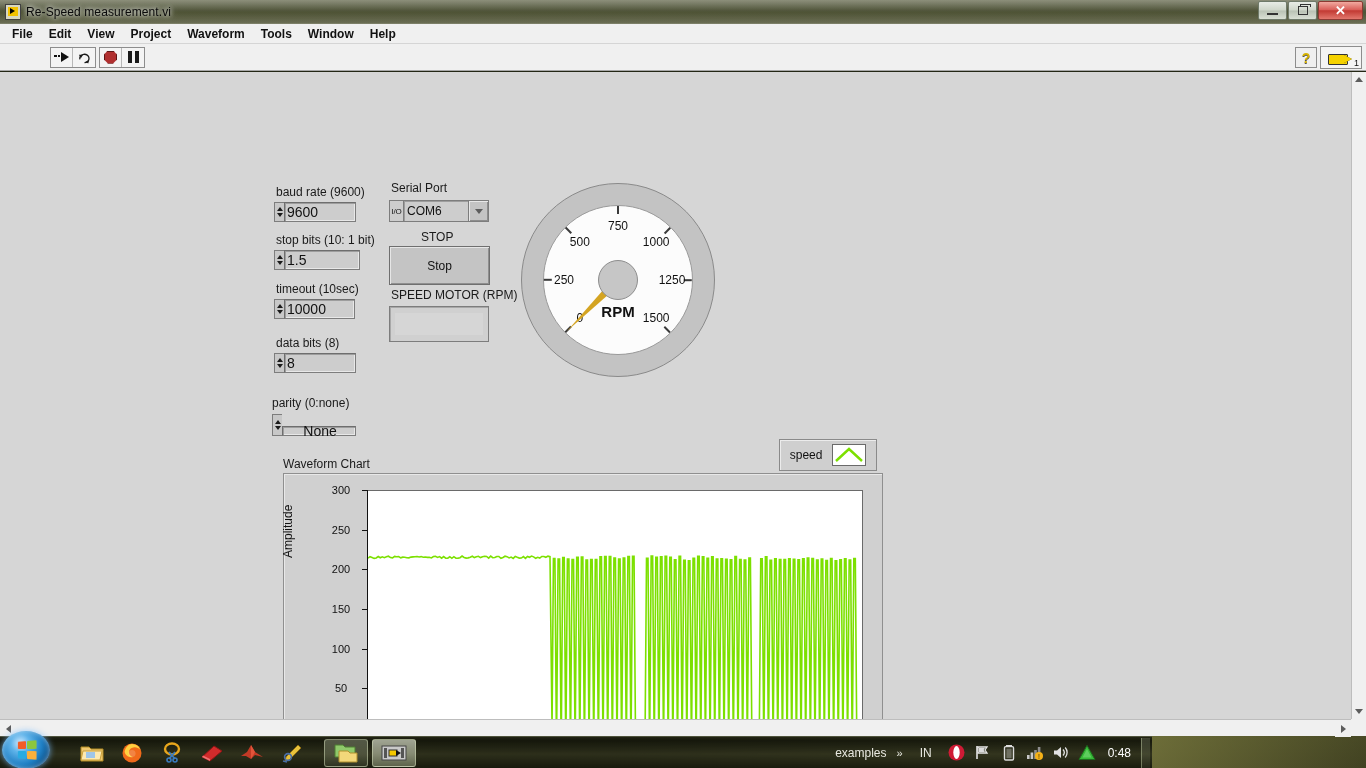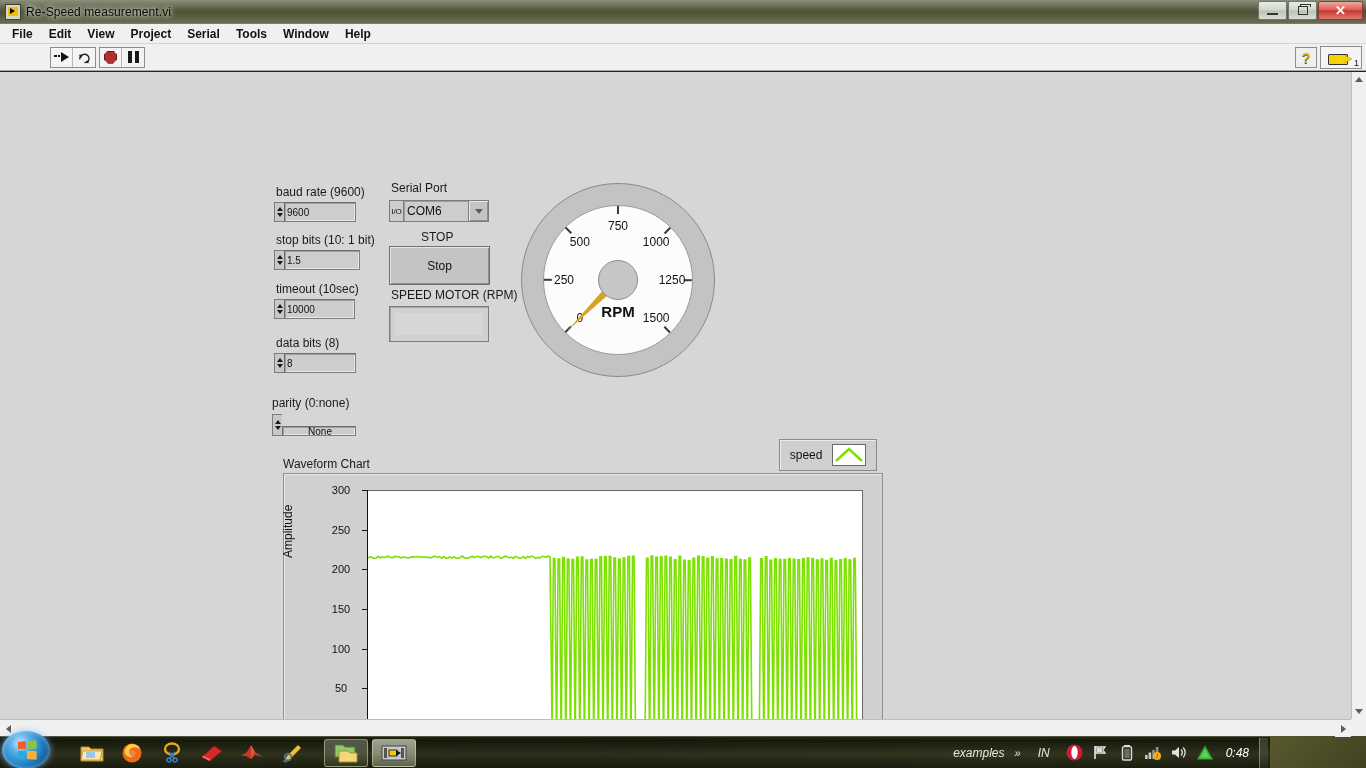--- a/index.html
+++ b/index.html
@@ -161,21 +161,21 @@
     width:10px; background:#c8c8c8; border:1px solid #7d7d7d; border-right:none;
     display:flex; flex-direction:column; justify-content:center; align-items:center; gap:2px;
   }
   .spinner .tri-up{border-bottom-color:#1a1a1a;border-left-width:3px;border-right-width:3px;border-bottom-width:4px;}
   .spinner .tri-down{border-top-color:#1a1a1a;border-left-width:3px;border-right-width:3px;border-top-width:4px;}
   .num-field{
     flex:1; background:#cdcdcd;
     border:1px solid #7d7d7d;
     border-top-color:#6e6e6e; border-left-color:#6e6e6e;
     box-shadow: inset 1px 1px 0 #9d9d9d, inset -1px -1px 0 #e8e8e8;
-    font-size:10px; color:#111; padding-left:2px; display:flex; align-items:center;
+    font-size:14px; color:#111; padding-left:2px; display:flex; align-items:center;
   }
   .num-field.centered{ justify-content:center;margin-top:12px; }
 
   .combo-ctrl{
     position:absolute; display:flex; align-items:stretch; height:22px;
   }
   .io-glyph{
     width:14px; background:#cdcdcd; border:1px solid #7d7d7d; border-right:none;
     display:flex;align-items:center;justify-content:center;
     font-size:8px; color:#111; line-height:7px; text-align:center;
@@ -277,26 +277,26 @@
   .ytick{ position:absolute; font-size:11px; color:#111; text-align:center; width:34px;
           transform:translateY(-50%); }
   .ytick-mark{ position:absolute; width:5px; height:1px; background:#111; }
   #ylabel{
     position:absolute; left:-3px; top:84px; font-size:12px; color:#111;
     transform:rotate(-90deg); transform-origin:left top; white-space:nowrap;
   }
 
   
   #taskbar{
-    position:absolute; left:0; bottom:0; width:1270px; height:32px;
+    position:absolute; left:0; bottom:0; width:1152px; height:32px;
     background: linear-gradient(180deg,
       rgba(30,32,18,0.92) 0%, rgba(18,20,10,0.95) 12%,
       rgba(42,44,26,0.9) 55%, rgba(22,24,12,0.95) 100%);
     border-top:1px solid rgba(180,190,150,0.35);
-    display:flex; align-items:center;font-style:italic;
+    display:flex; align-items:center;
   }
   #startorb{
     width:48px;height:38px; margin-left:2px; margin-bottom:6px;
     border-radius:50%;
     background: radial-gradient(circle at 38% 32%, #cfe9ff 0%, #5eb3ea 24%, #1f7fc4 55%, #0d4f86 78%, #06355c 100%);
     box-shadow: 0 0 6px rgba(120,190,255,0.75), inset 0 0 5px rgba(255,255,255,0.55);
     position:relative; flex:0 0 auto;
     display:flex;align-items:center;justify-content:center;
   }
   .flag{ width:19px;height:18px; display:grid; grid-template-columns:1fr 1fr; grid-template-rows:1fr 1fr; gap:1.5px;
@@ -344,21 +344,21 @@
         </div>
       <div class="wbtn close">✕</div>
     </div>
   </div>
 
   <div id="menubar">
     <div class="menu-item">File</div>
     <div class="menu-item">Edit</div>
     <div class="menu-item">View</div>
     <div class="menu-item">Project</div>
-    <div class="menu-item">Serial</div>
+    <div class="menu-item">Waveform</div>
     <div class="menu-item">Tools</div>
     <div class="menu-item">Window</div>
     <div class="menu-item">Help</div>
   </div>
 
   <div id="toolbar">
     <div id="tb-group">
       <div class="tb-btn">
         <span class="ic-run">
             <i class="bar"></i>

